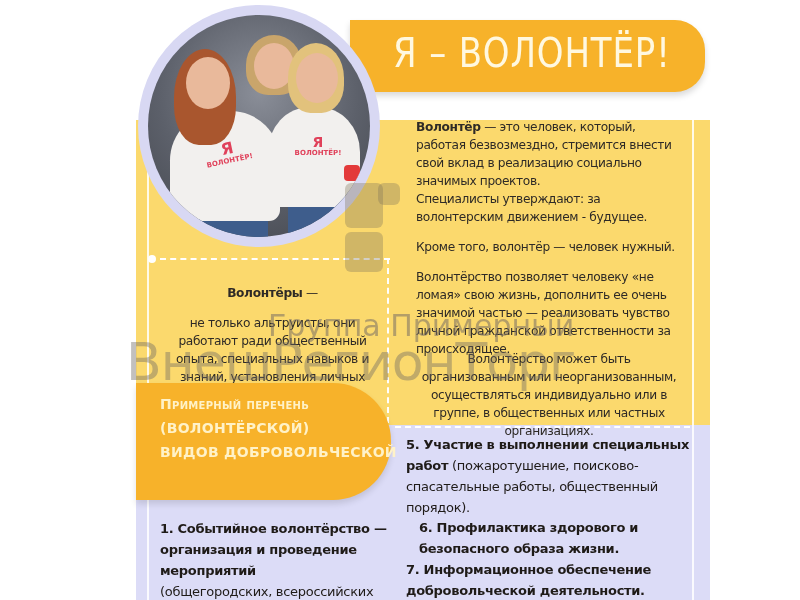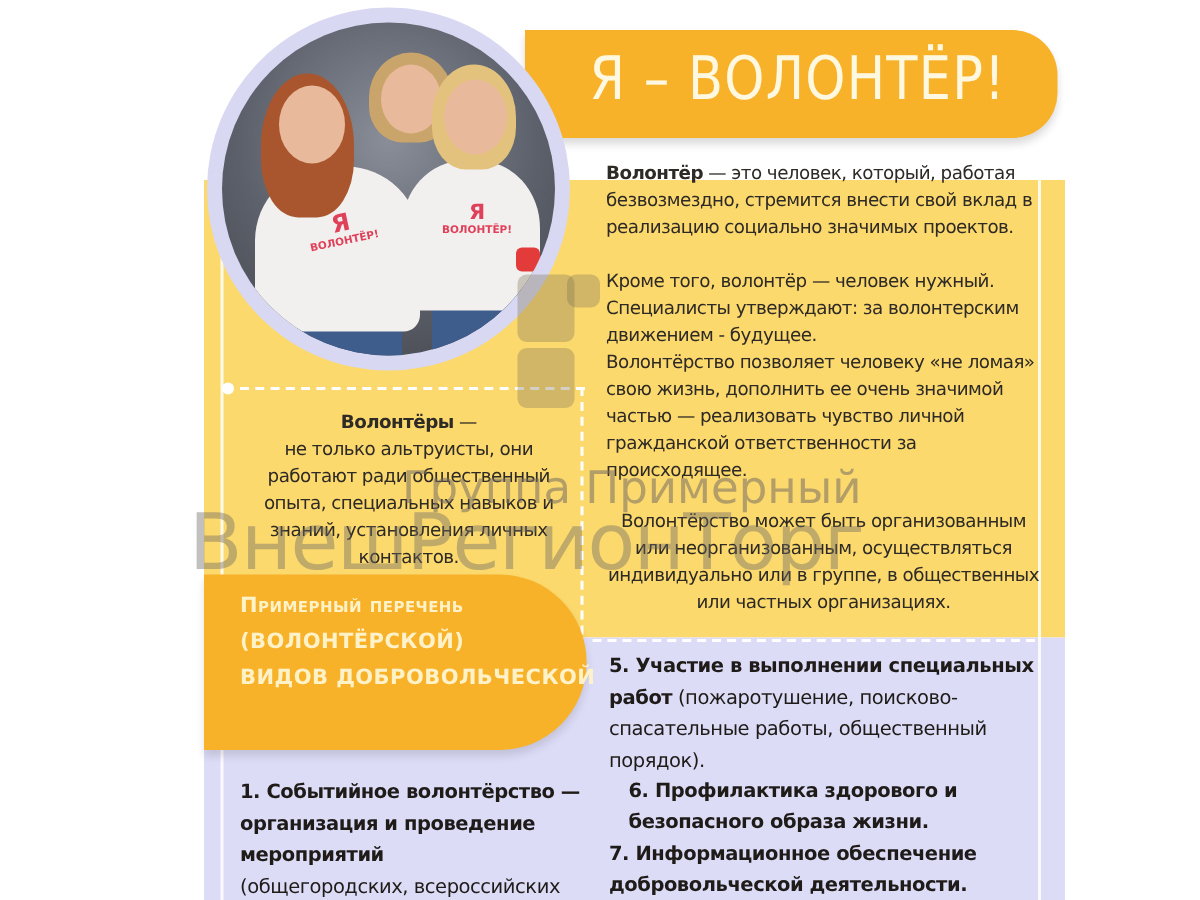--- a/index.html
+++ b/index.html
@@ -21,21 +21,21 @@
   .head { position:absolute; border-radius:50%; background:#e9b99b; }
   .hair { position:absolute; border-radius:50% 50% 40% 40%; }
   .jeans { position:absolute; background:#3e5d8c; }
   .shirt-logo { position:absolute; color:#e0415a; font-size:9px; font-weight:bold; text-align:center; line-height:1.1; }
   .dashed-h { position:absolute; height:0; border-top:2px dashed #ffffff; }
   .dashed-v { position:absolute; width:0; border-left:2px dashed #ffffff; }
   .dot { position:absolute; width:8px; height:8px; border-radius:50%; background:#fff; }
   .txt { position:absolute; font-family:"DejaVu Sans", sans-serif; font-size:12.2px; line-height:18px; color:#2e2a26;
          letter-spacing:-0.35px; }
   .txt b { font-weight:bold; }
-  .para { margin:0; }
+  .para { margin:12px; }
   .orange-tab { position:absolute; left:136px; top:383px; width:255px; height:117px; background:#f7b22a;
                 border-radius:0 58px 58px 0; box-shadow:0 4px 6px rgba(0,0,0,.12); }
   .orange-tab-text { position:absolute; left:160px; top:392px; font-size:14px; line-height:24px; color:#fff2c8;
                      font-weight:bold; letter-spacing:0.3px; }
   .list-text { position:absolute; font-size:13px; line-height:21px; color:#1f1b18; letter-spacing:-0.3px; }
   .list-text b { font-weight:bold; }
   .watermark-icon { position:absolute; background:rgba(130,118,90,.35); border-radius:6px; }
   .watermark-small { position:absolute; left:268px; top:308px; font-size:30px; color:rgba(120,110,100,.55);
                      letter-spacing:0px; white-space:nowrap; font-family:"DejaVu Sans", sans-serif; }
   .watermark-big { position:absolute; left:126px; top:332px; font-size:52px; font-weight:normal;
@@ -86,22 +86,22 @@
 
 <div class="watermark-icon" style="left:345px;top:183px;width:38px;height:45px;"></div>
 <div class="watermark-icon" style="left:345px;top:232px;width:38px;height:40px;"></div>
 <div class="watermark-icon" style="left:378px;top:183px;width:22px;height:22px;"></div>
 
 <div class="txt" style="left:404px;top:106px;width:290px;">
   <p class="para"><b>Волонтёр</b><span> — это человек, который, работая безвозмездно, стремится внести свой вклад в реализацию социально значимых проектов.</span></p>
 </div>
 
 <div class="txt" style="left:404px;top:178px;width:290px;">
+  <p class="para">Специалисты утверждают: за волонтерским движением - будущее.</p>
   <p class="para">Кроме того, волонтёр — человек нужный.</p>
-  <p class="para">Специалисты утверждают: за волонтерским движением - будущее.</p>
   <p class="para">Волонтёрство позволяет человеку «не ломая» свою жизнь, дополнить ее очень значимой частью — реализовать чувство личной гражданской ответственности за происходящее.</p>
 </div>
 <div class="txt" style="left:404px;top:338px;width:290px;text-align:center;">
   <p class="para">Волонтёрство может быть организованным или неорганизованным, осуществляться индивидуально или в группе, в общественных или частных организациях.</p>
 </div>
 
 <div class="txt" style="left:160px;top:272px;width:225px;text-align:center;">
   <p class="para"><b>Волонтёры</b><span> —</span></p>
   <p class="para">не только альтруисты, они работают ради общественный опыта, специальных навыков и знаний, установления личных контактов.</p>
 </div>

